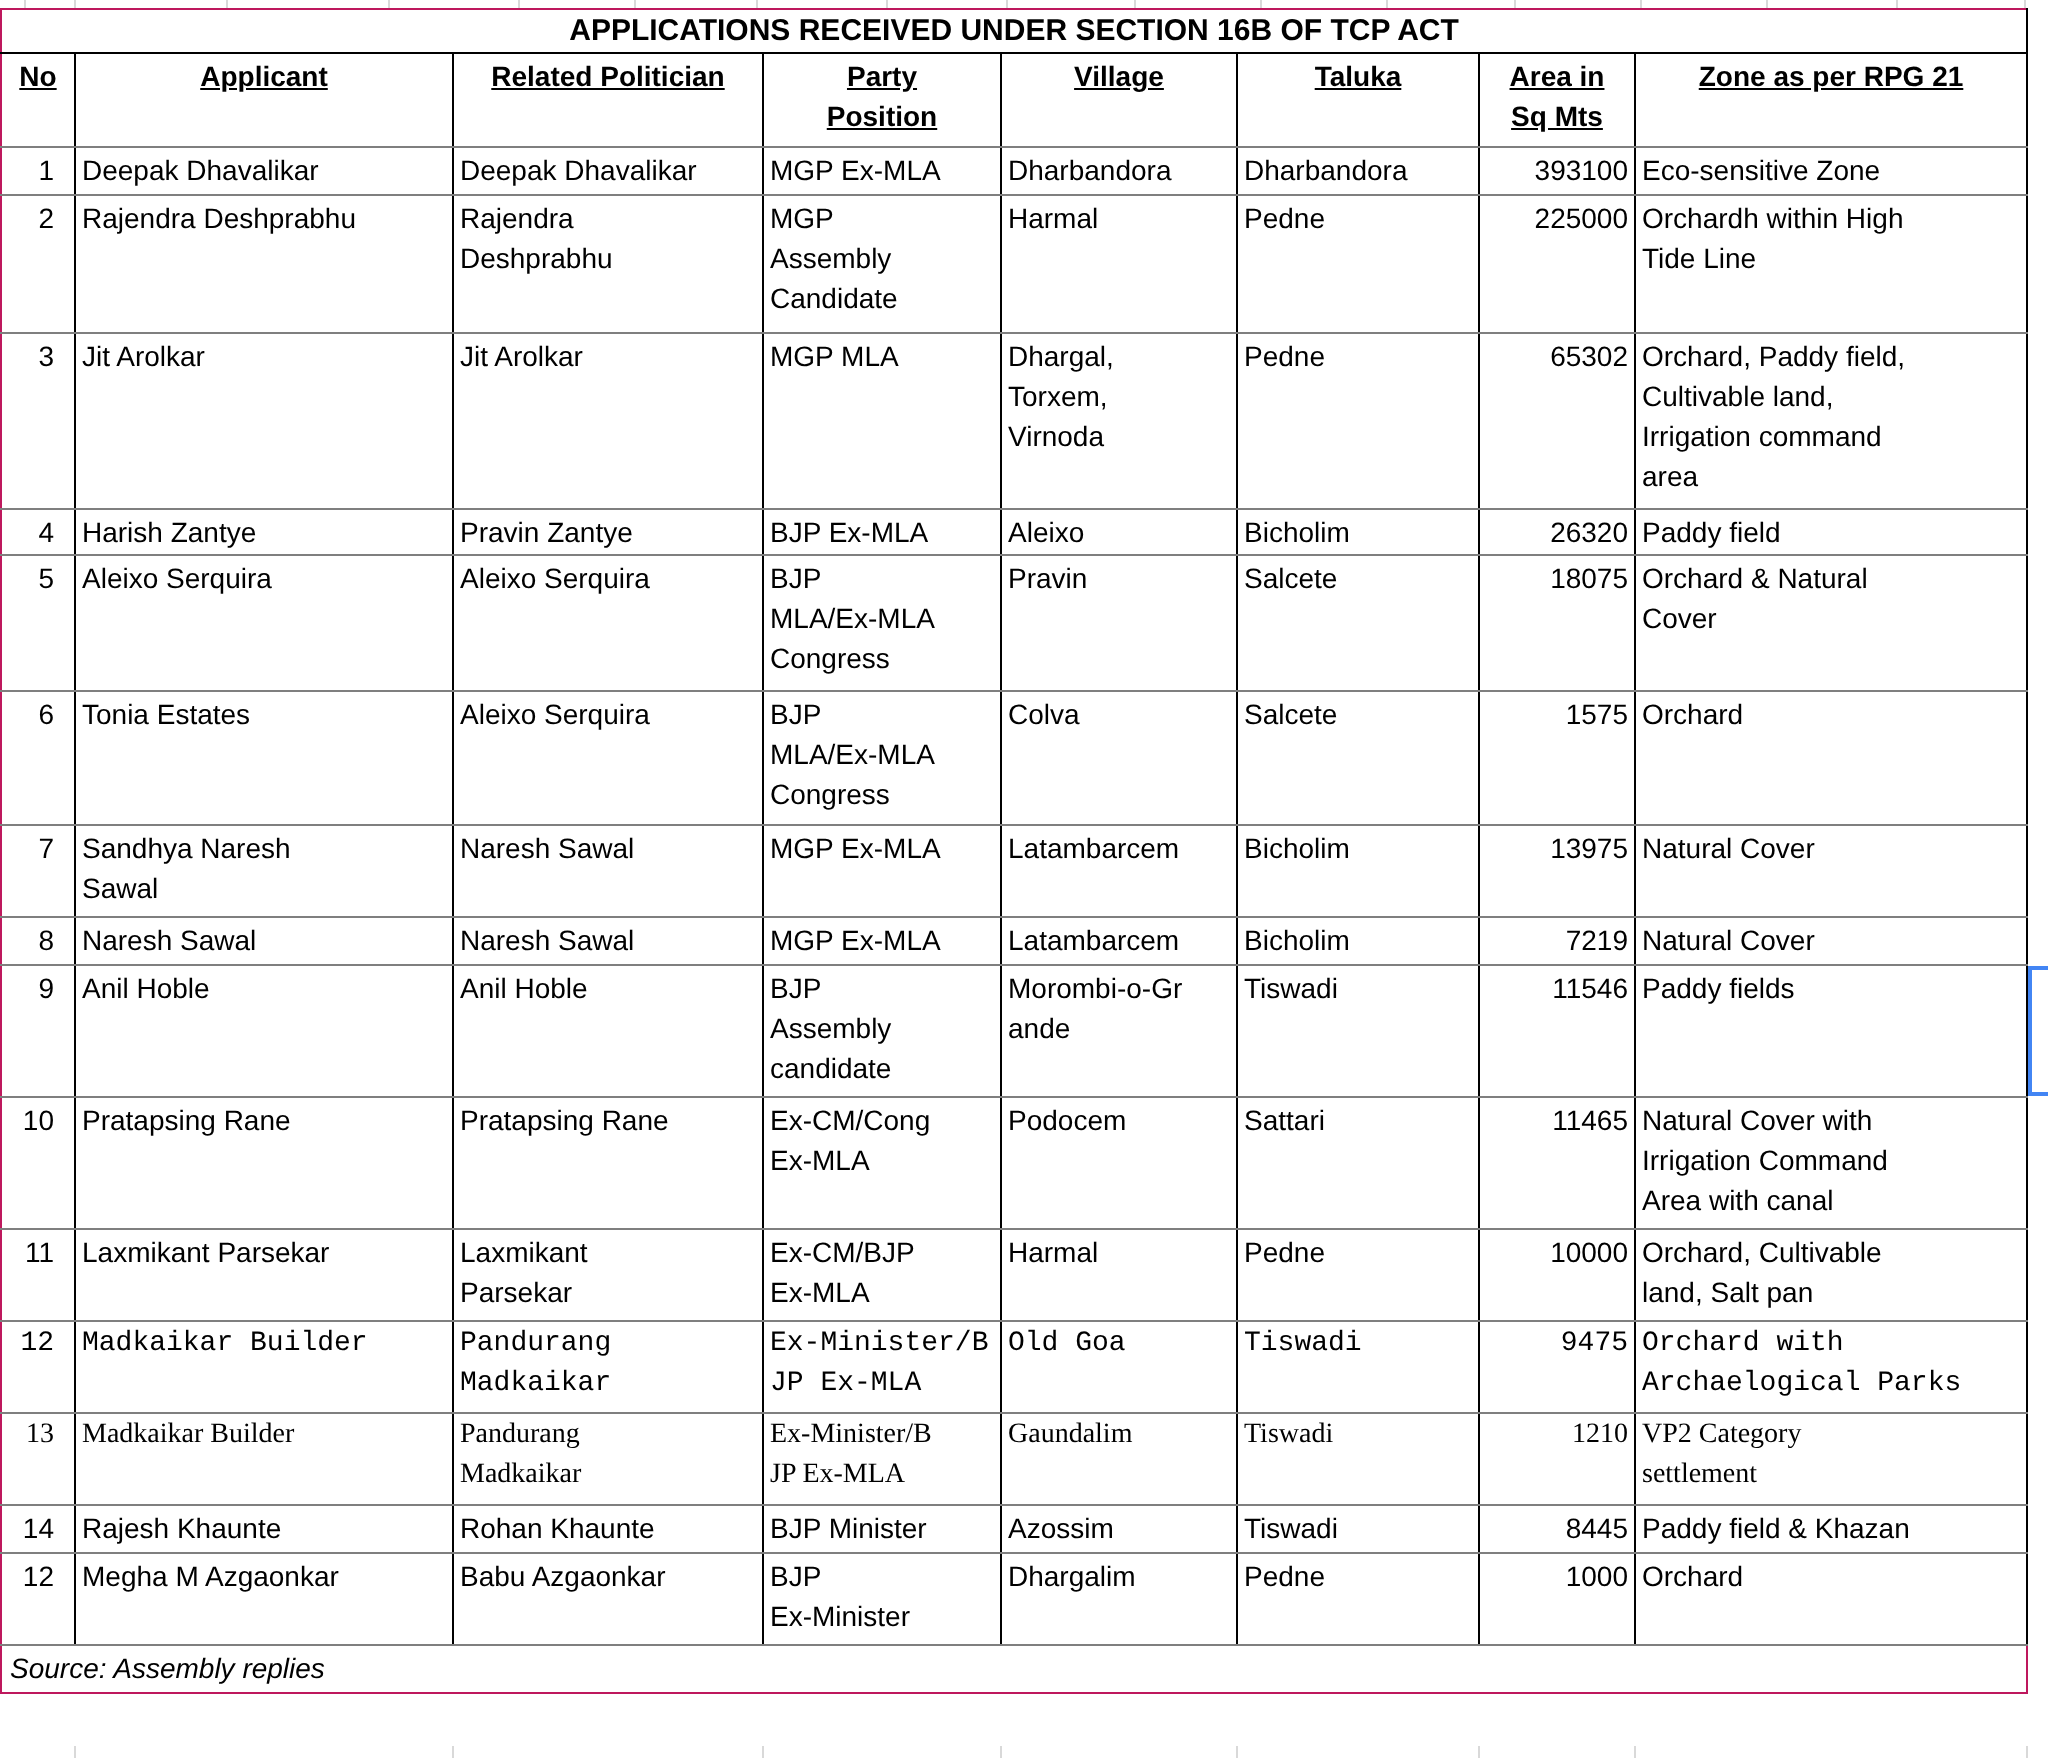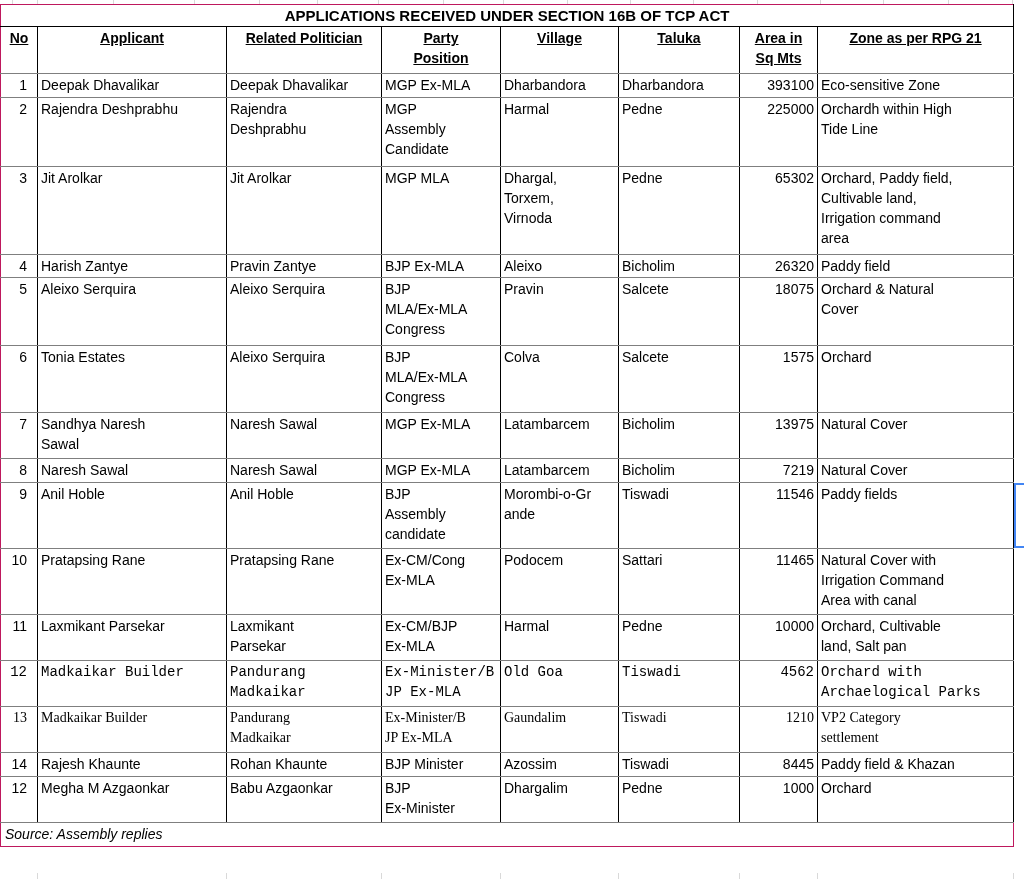--- a/index.html
+++ b/index.html
@@ -279,21 +279,21 @@
         </tr>
         <tr style="height: 46px; font-family: Liberation Mono, monospace;">
           <td class="col-no">12</td>
           <td class="col-applicant">Madkaikar Builder</td>
           <td class="col-politician">Pandurang
 Madkaikar</td>
           <td class="col-party">Ex-Minister/B
 JP Ex-MLA</td>
           <td class="col-village">Old Goa</td>
           <td class="col-taluka">Tiswadi</td>
-          <td class="col-area">4562</td>
+          <td class="col-area">9475</td>
           <td class="col-zone">Orchard with
 Archaelogical Parks</td>
         </tr>
         <tr style="height: 46px; font-family: Liberation Serif, serif;">
           <td class="col-no">13</td>
           <td class="col-applicant">Madkaikar Builder</td>
           <td class="col-politician">Pandurang
 Madkaikar</td>
           <td class="col-party">Ex-Minister/B
 JP Ex-MLA</td>

